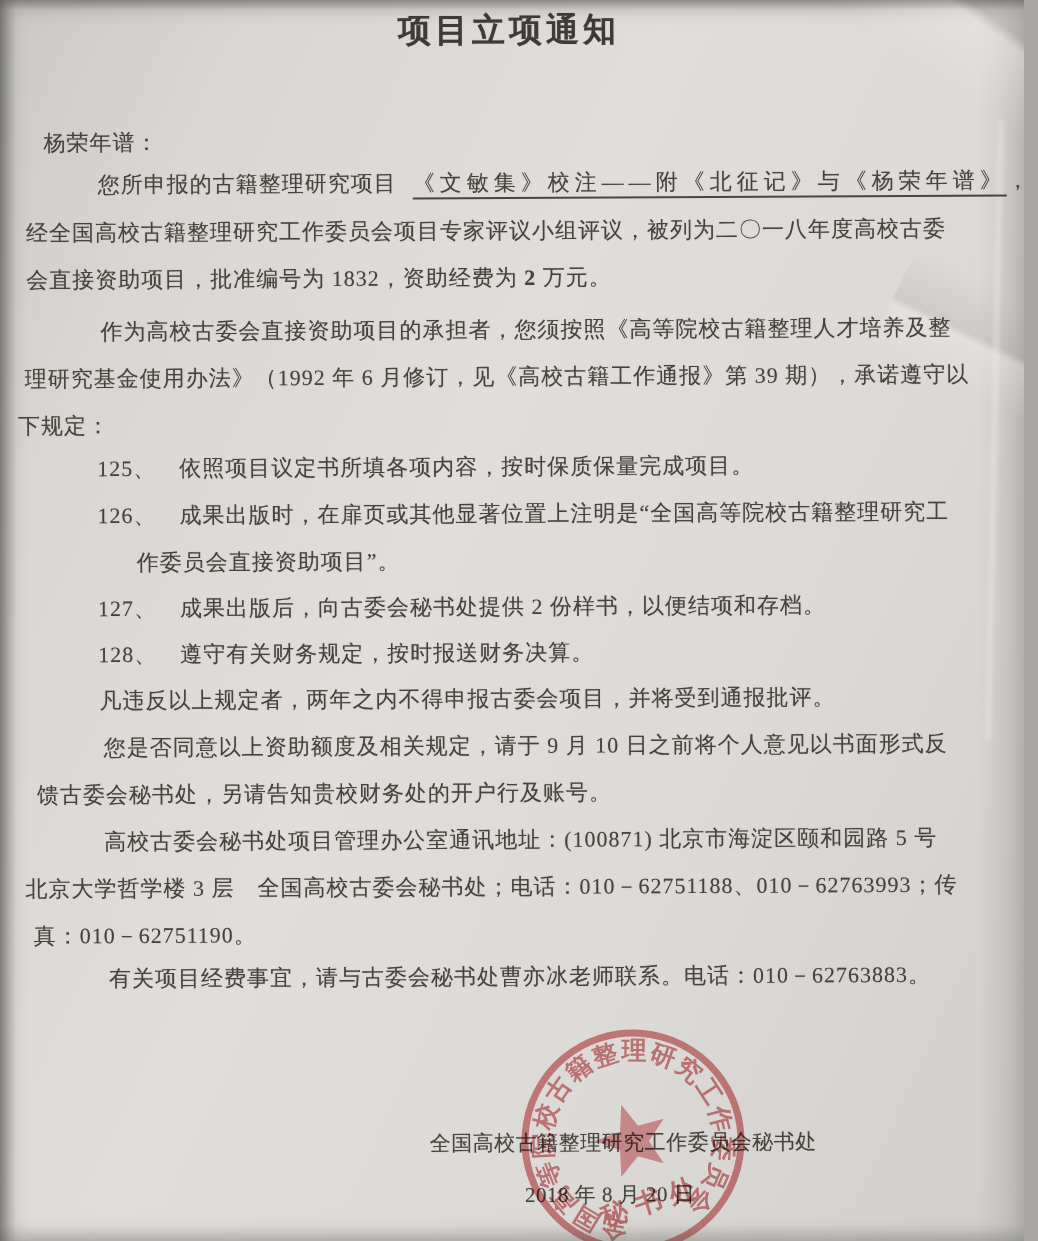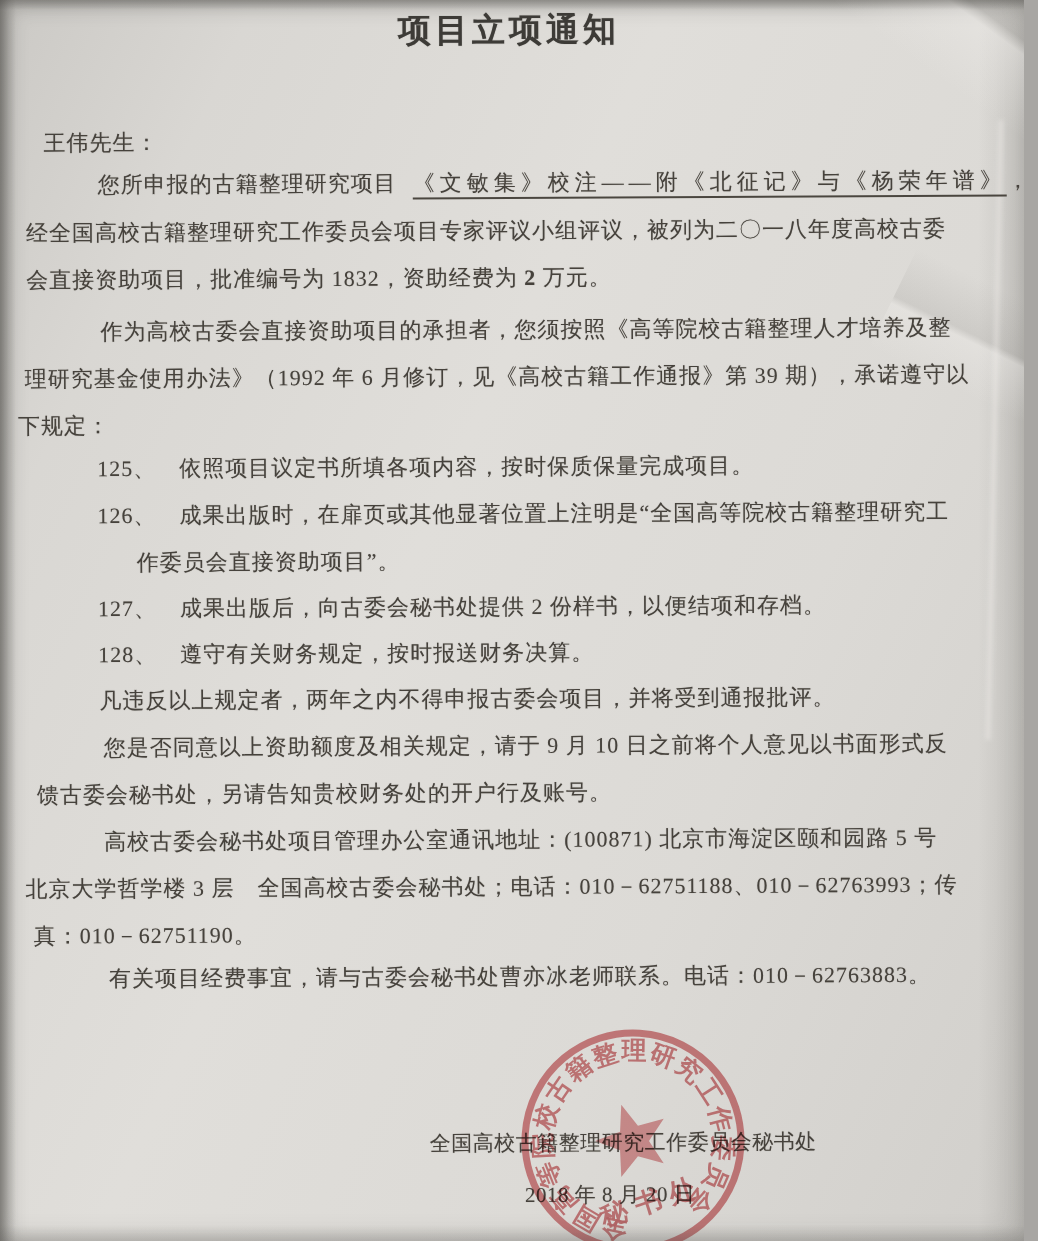--- a/index.html
+++ b/index.html
@@ -61,21 +61,21 @@
 
   <div class="shade shade-right"></div>
   <div class="shade crease1"></div>
   <div class="shade crease2"></div>
   <div class="shade crease3"></div>
 
   <div class="content">
 
     <h1 class="title">项目立项通知</h1>
 
-    <div class="line" style="left:46px;top:126px">王伟先生：</div>
+    <div class="line" style="left:46px;top:126px">杨荣年谱：</div>
 
     <div class="line" style="left:100px;top:168px"><span>您所申报的古籍整理研究项目</span><span class="underlined">《文敏集》校注——附《北征记》与《杨荣年谱》</span><span>，</span></div>
 
     <div class="line" style="left:28px;top:216px">经全国高校古籍整理研究工作委员会项目专家评议小组评议，被列为二〇一八年度高校古委</div>
 
     <div class="line" style="left:28px;top:263px"><span>会直接资助项目，批准编号为 1832，资助经费为 </span><span class="bold">2</span><span> 万元。</span></div>
 
     <div class="line" style="left:102px;top:315px">作为高校古委会直接资助项目的承担者，您须按照《高等院校古籍整理人才培养及整</div>
     <div class="line" style="left:26px;top:362px">理研究基金使用办法》（1992 年 6 月修订，见《高校古籍工作通报》第 39 期），承诺遵守以</div>
     <div class="line" style="left:19px;top:409px">下规定：</div>

